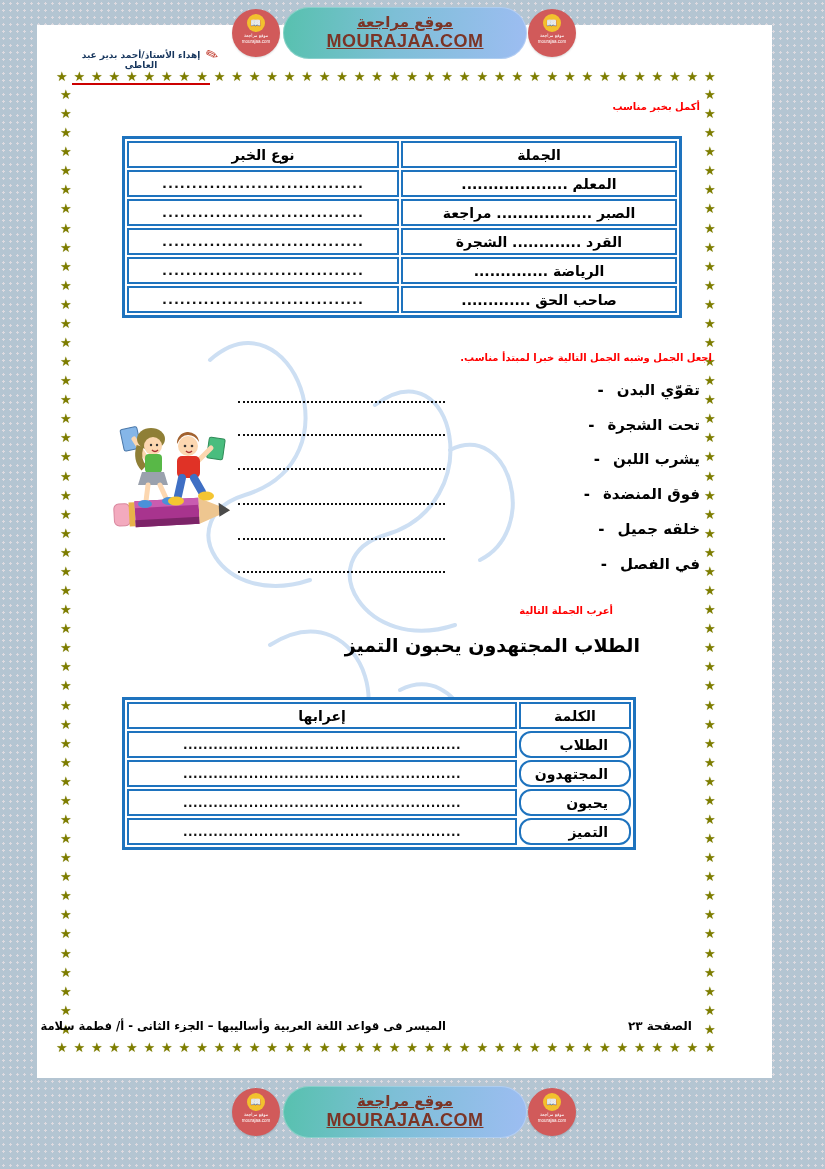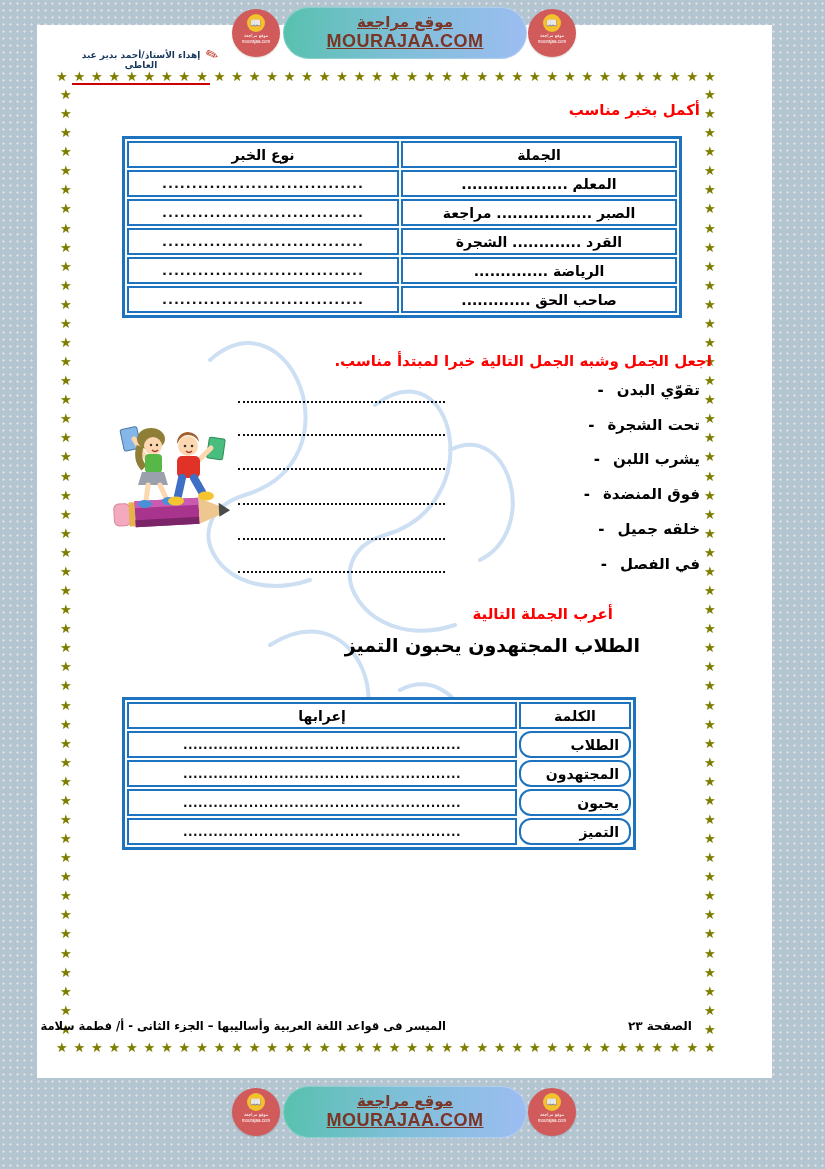--- a/index.html
+++ b/index.html
@@ -50,36 +50,36 @@
   
   .stars{display:flex;justify-content:space-between;color:#7d7d00;font-size:13px;line-height:13px;}
   .stars span{text-shadow:0 0 1px rgba(125,125,0,.4);}
   .stars-top{left:56px;top:70px;width:660px;}
   .stars-bottom{left:56px;top:1041px;width:660px;}
   .stars-left,.stars-right{flex-direction:column;height:948px;top:88px;width:14px;}
   .stars-left{left:60px;}
   .stars-right{left:704px;}
 
   
-  .h-red{color:#ff0000;font-weight:bold;font-size:15px;direction:rtl;white-space:nowrap;}
+  .h-red{color:#ff0000;font-weight:bold;font-size:10px;direction:rtl;white-space:nowrap;}
   .h-complete{right:125px;top:101px;}
   .h-make{right:113px;top:352px;}
   .h-parse{right:212px;top:605px;}
   .parse-sentence{right:185px;top:634px;font-size:19px;font-weight:bold;color:#000;direction:rtl;white-space:nowrap;}
 
   
   table.wtab{
     border-collapse:separate;border-spacing:2px;
     border:3px solid #1e73be;background:#ffffff;direction:rtl;
     table-layout:fixed;
   }
   table.wtab th, table.wtab td{
     border:2px solid #1e73be;background:#ffffff;
     font-weight:bold;font-size:14px;color:#000;
-    height:21px;padding:1px 10px;overflow:hidden;white-space:nowrap;
+    height:21px;padding:1px 21px;overflow:hidden;white-space:nowrap;
   }
   table.wtab th{text-align:center;font-weight:bold;}
   .t1{left:122px;top:136px;width:556px;}
   .t1 col.c-sent{width:276px;} .t1 col.c-type{width:272px;}
   .t1 td.sent{text-align:center;}
   .t1 td.type{text-align:center;font-size:13px;letter-spacing:1px;color:#111;}
   .t2{left:122px;top:697px;width:514px;}
   .t2 col.c-word{width:112px;} .t2 col.c-pars{width:390px;}
   .t2 th{background:#d6e4f2;}
   .t2 td.word{text-align:right;border-radius:12px;}

